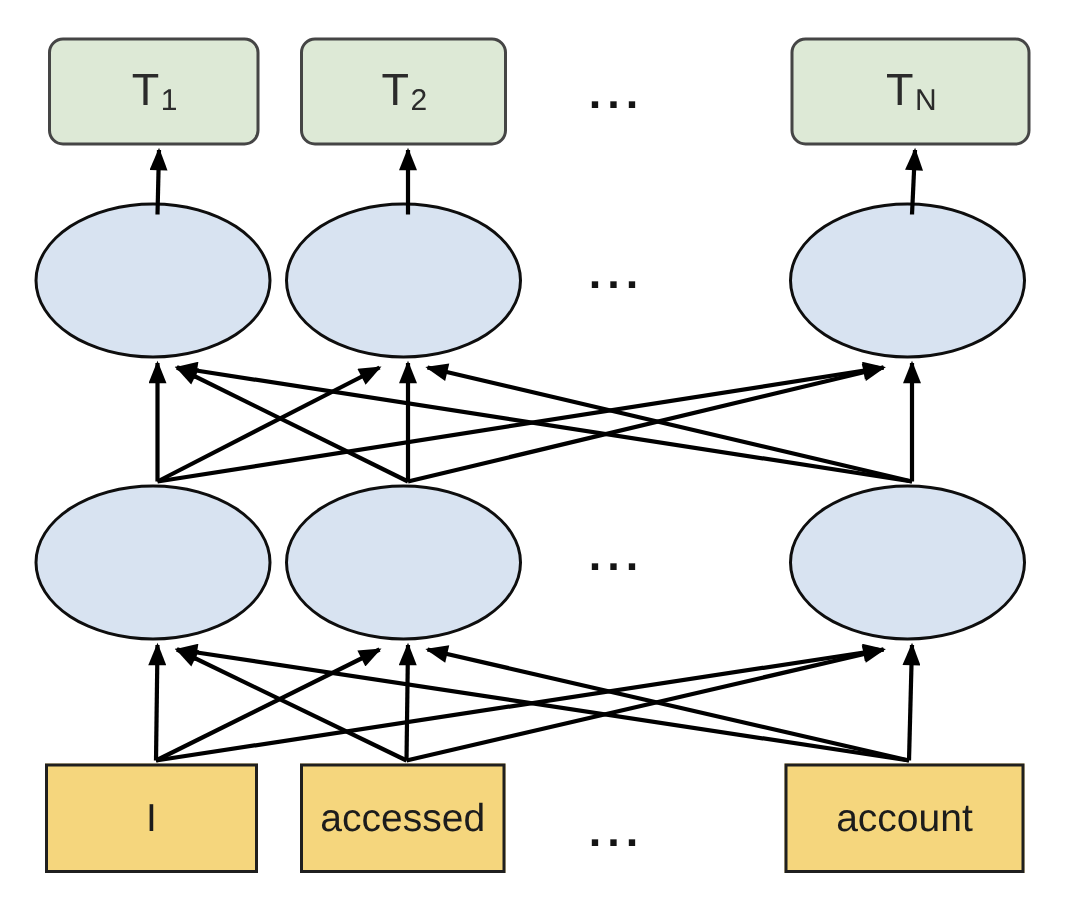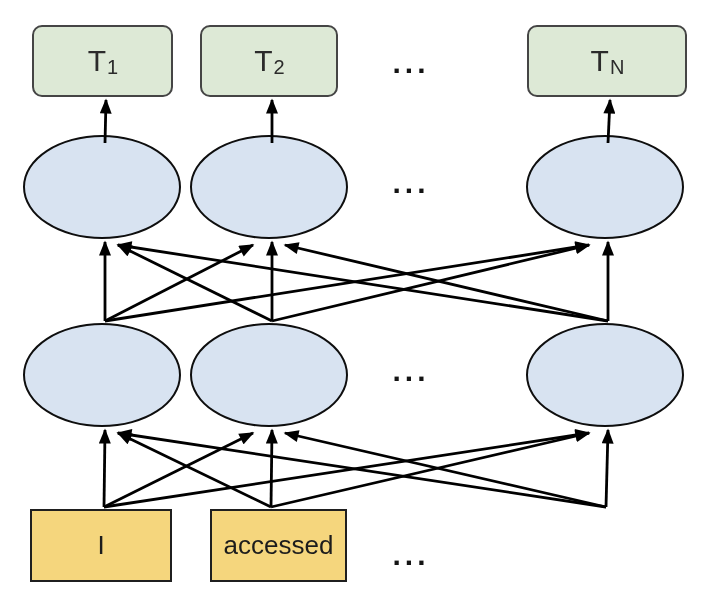--- a/index.html
+++ b/index.html
@@ -96,22 +96,25 @@
   <div class="dots" style="left:411px;top:168px;">...</div>
 
   <div class="node hidden-node" style="left:23px;top:323px;width:158px;height:104px;"></div>
   <div class="node hidden-node" style="left:190px;top:323px;width:158px;height:104px;"></div>
   <div class="node hidden-node" style="left:526px;top:323px;width:158px;height:104px;"></div>
   <div class="dots" style="left:411px;top:356px;">...</div>
 
   <div class="node input-box" style="left:30px;top:509px;width:142px;height:73px;">
     <span>I</span>
   </div>
-  <div class="node input-box" style="left:200px;top:509px;width:137px;height:73px;margin-left:10px;">
+  <div class="node input-box" style="left:200px;top:509px;width:137px;height:73px;">
     <span>accessed</span>
+  </div>
+  <div class="node input-box" style="left:523px;top:509px;width:160px;height:73px;">
+    <span>account</span>
   </div>
   <div class="dots" style="left:411px;top:540px;">...</div>
 
   <svg class="edges-layer" id="edges-svg" width="714" height="606" viewBox="0 0 714 606">
     <defs>
       <marker id="arrowhead" viewBox="0 0 10 8" refX="9" refY="4" markerWidth="16" markerHeight="12" markerUnits="userSpaceOnUse" orient="auto">
         <path d="M0,0 L10,4 L0,8 z" fill="#000000"></path>
       </marker>
     </defs>
   <line x1="105" y1="143" x2="106" y2="100" class="edge"></line>

